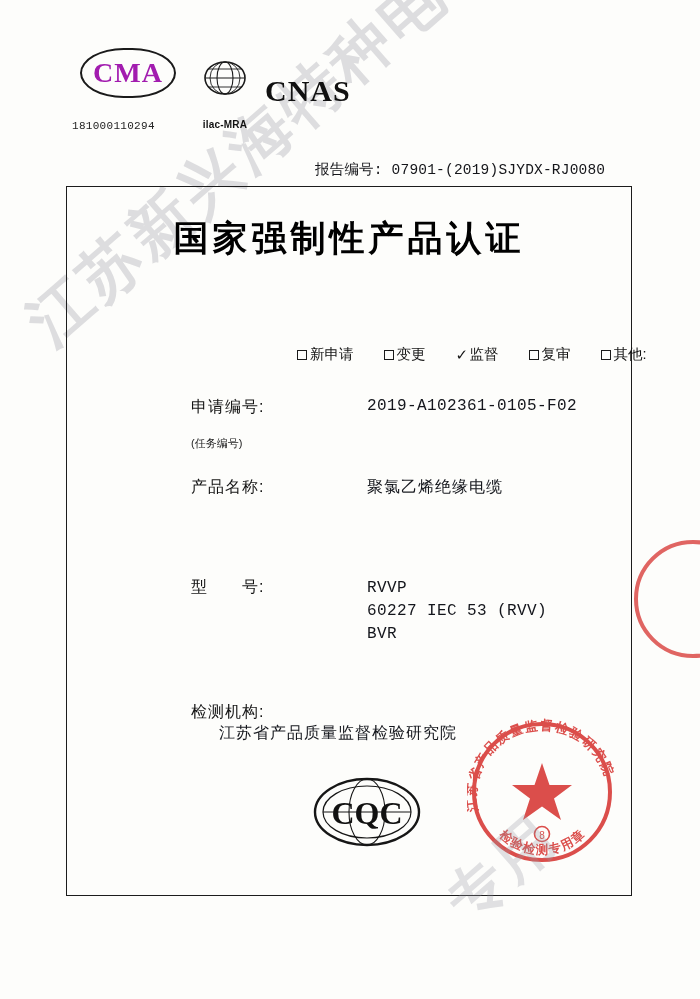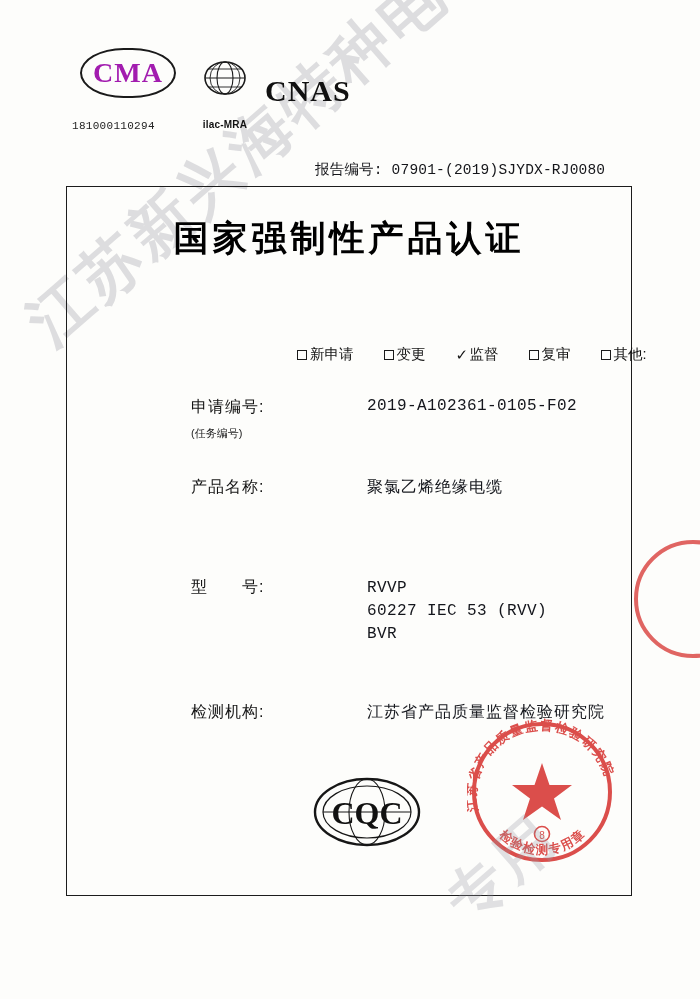--- a/index.html
+++ b/index.html
@@ -212,21 +212,21 @@
     font-family: "Liberation Sans", sans-serif;
     font-size: 16px;
     color: #141414;
     letter-spacing: 1px;
     white-space: nowrap;
   }
   .f-label .sub {
     display: block;
     font-size: 11px;
     letter-spacing: 0;
-    margin-top: 8px;
+    margin-top: 18px;
     color: #222;
   }
   .f-value {
     font-family: "Liberation Mono", monospace;
     font-size: 16px;
     color: #14161c;
     letter-spacing: 0.4px;
     margin-left: 28px;
   }
   .f-value.cn {
@@ -235,21 +235,21 @@
   }
   .f-value .vline {
     display: block;
     line-height: 23px;
     white-space: nowrap;
   }
 
   #field-apply { left: 124px; top: 210px; }
   #field-product { left: 124px; top: 290px; }
   #field-model { left: 124px; top: 390px; }
-  #field-org { left: 124px; top: 515px; }
+  #field-org { left: 124px; top: 515px; flex-direction: column; }
 
   
   .cqc {
     position: absolute;
     left: 245px;
     top: 580px;
     width: 110px;
     height: 90px;
   }
 

